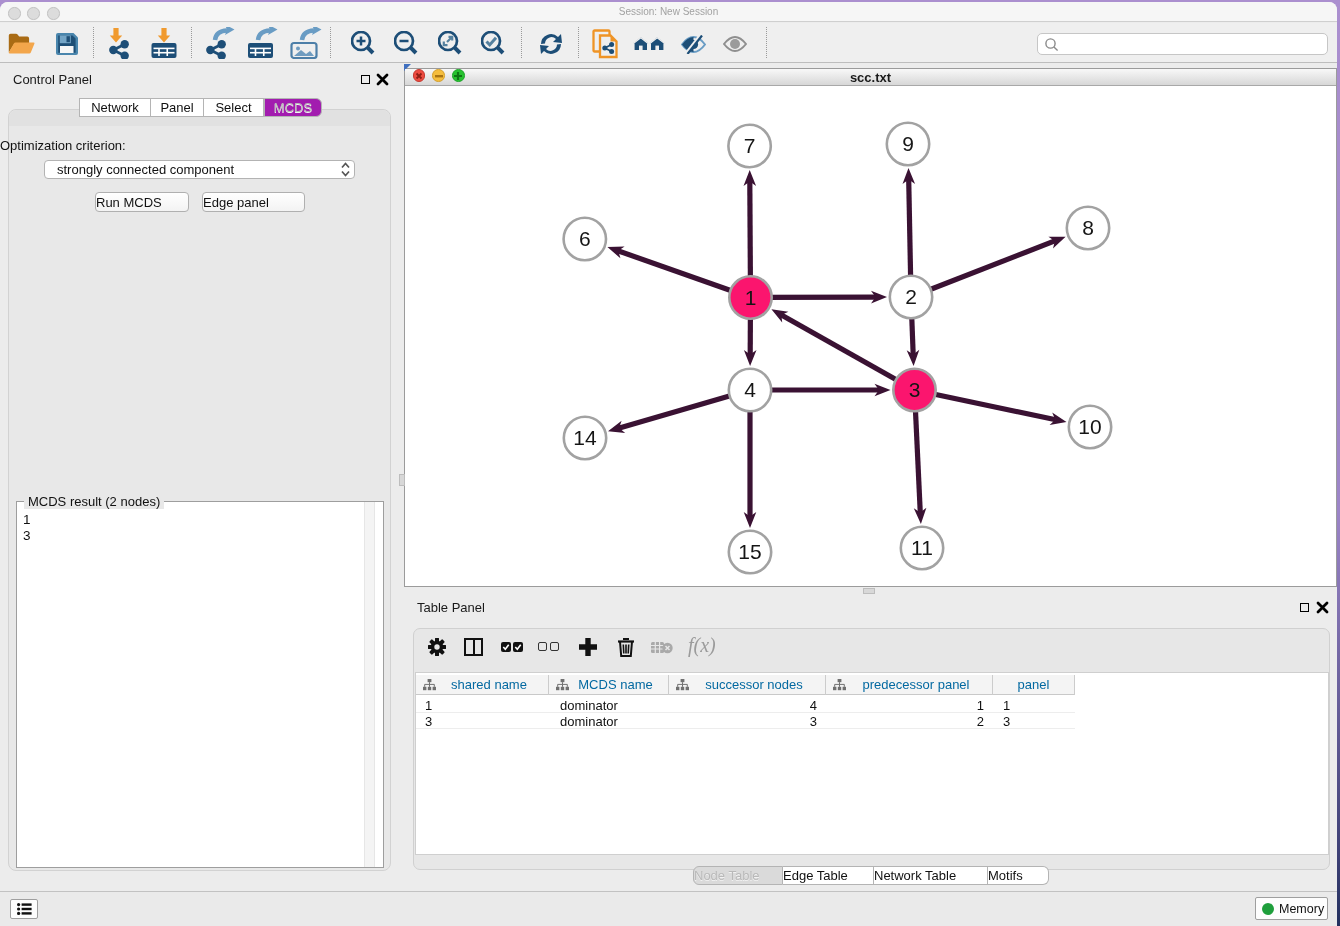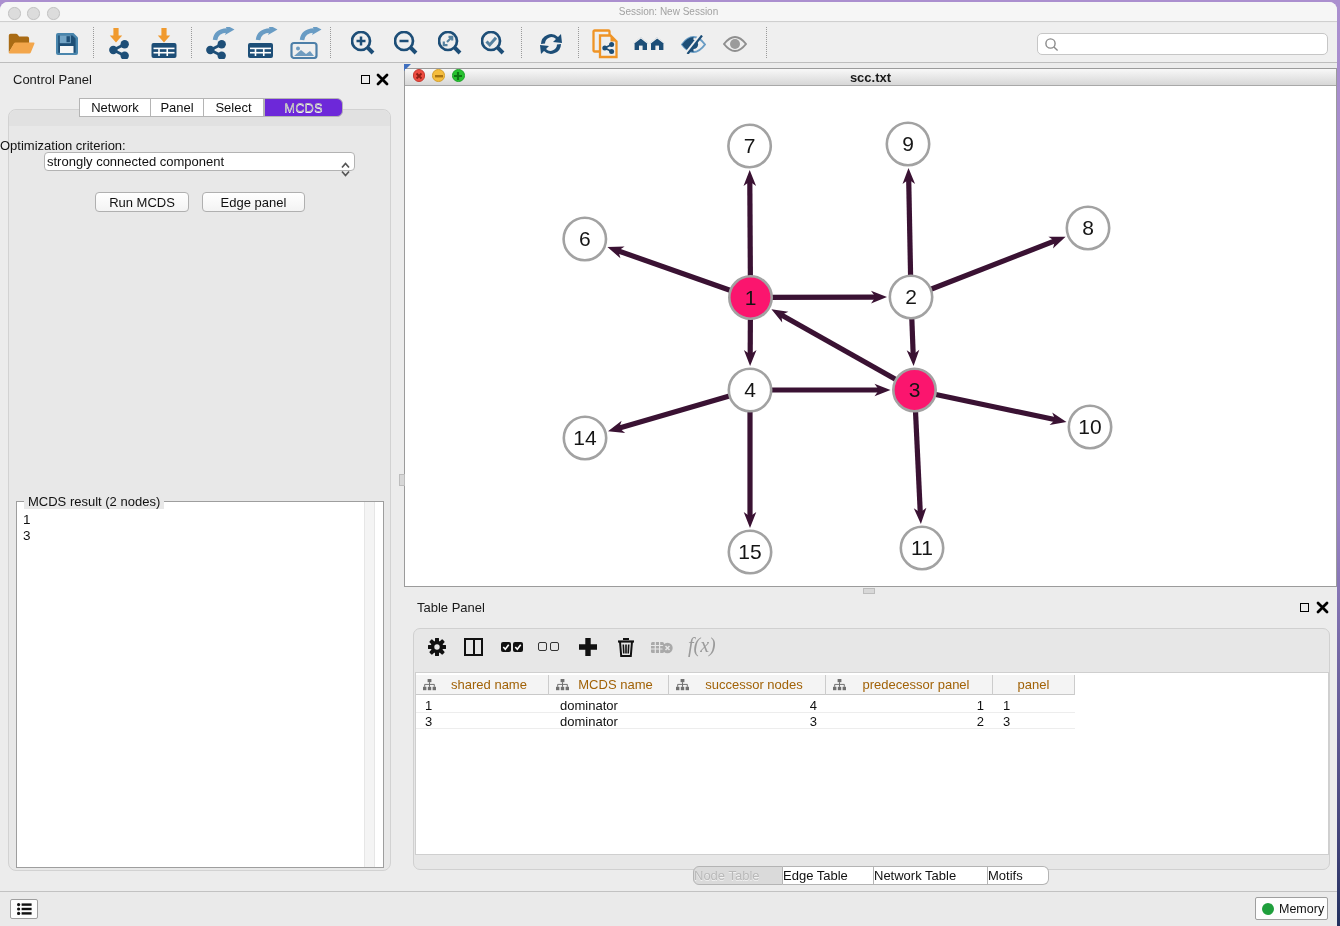--- a/index.html
+++ b/index.html
@@ -1,22 +1,22 @@
 <!DOCTYPE html>
 <html><head><meta charset="utf-8"><style>
 *{margin:0;padding:0;box-sizing:border-box}
 body{width:1340px;height:926px;font-family:"Liberation Sans",sans-serif;background:linear-gradient(180deg,#ab8fcf 0%,#a188c9 60%,#3c3f74 95%,#23305e 100%);overflow:hidden;position:relative}
 .abs{position:absolute}
 .tl{position:absolute;width:12.5px;height:12.5px;border-radius:50%;background:#dcdcdc;border:1px solid #c2c2c2}
 .tsep{position:absolute;top:27px;height:31px;width:0;border-left:1px dotted #9a9a9a}
 .ptitle{font-size:13px;color:#1a1a1a}
 .tab{position:absolute;top:98px;height:19px;background:#fff;border:1px solid #b4b4b4;font-size:13px;color:#111;text-align:center;line-height:18px}
 .btab{position:absolute;top:866px;height:19px;background:#fff;border:1px solid #b4b4b4;font-size:13px;color:#111;text-align:left;line-height:18px}
-.btn{position:absolute;background:linear-gradient(#ffffff,#f3f3f3);border:1px solid #b0b0b0;border-radius:4px;font-size:13px;color:#111;text-align:center}
-.hdrcell{position:absolute;height:20px;line-height:20px;border-right:1px solid #cccccc;font-size:13px;color:#a16207;text-align:center;top:675px}
+.btn{position:absolute;background:linear-gradient(#ffffff,#f3f3f3);border:1px solid #b0b0b0;border-radius:4px;font-size:13px;color:#111;text-align:left}
+.hdrcell{position:absolute;height:20px;line-height:20px;border-right:1px solid #cccccc;font-size:13px;color:#0369a1;text-align:center;top:675px}
 .cell{position:absolute;font-size:13px;color:#111;height:16px;line-height:16px}
 </style></head><body>
 
 <div class="abs" style="left:0;top:0;width:1340px;height:3px;background:#ab8fcf"></div>
 <div class="abs" style="left:1337px;top:0;width:3px;height:926px;background:linear-gradient(180deg,#ab8fcf 0%,#9c85c8 55%,#3c3f74 93%,#23305e 100%)"></div>
 <div class="abs" style="left:0;top:2px;width:1337px;height:924px;background:#ececec;border-radius:8px 8px 0 0"></div>
 <div class="abs" style="left:0;top:2px;width:1337px;height:20px;background:#f6f6f6;border-bottom:1px solid #cfcfcf;border-radius:8px 8px 0 0"></div>
 <div class="tl" style="left:8px;top:7px"></div>
 <div class="tl" style="left:27px;top:7px"></div>
 <div class="tl" style="left:47px;top:7px"></div>
@@ -172,23 +172,23 @@
 <div class="abs ptitle" style="left:13px;top:72px">Control Panel</div>
 <div class="abs" style="left:361px;top:75px;width:9px;height:9px;border:1.8px solid #000"></div>
 <svg class="abs" style="left:376px;top:73px" width="13" height="13" viewBox="0 0 13 13">
     <path d="M2,2 L11,11 M11,2 L2,11" stroke="#000" stroke-width="2.8" stroke-linecap="round"></path>
   </svg>
 <div class="abs" style="left:8px;top:109px;width:383px;height:762px;background:#e8e8e8;border:1px solid #d2d2d2;border-radius:8px"></div>
 <div class="abs" style="left:9px;top:110px;width:381px;height:16px;background:#e1e1e1;border-radius:8px 8px 0 0"></div>
 <div class="tab" style="left:79px;width:72px">Network</div>
 <div class="tab" style="left:151px;width:53px;border-left:none">Panel</div>
 <div class="tab" style="left:204px;width:60px;border-left:none">Select</div>
-<div class="tab" style="left:264px;width:79px;background:#6d28d9;color:#b9b9b9;border-radius:0 6px 6px 0;text-shadow:0 1px 0 #f5f5f5">MCDS</div>
+<div class="tab" style="left:264px;width:58px;background:#a21caf;color:#b9b9b9;border-radius:0 6px 6px 0;text-shadow:0 1px 0 #f5f5f5">MCDS</div>
 <div class="abs" style="left:0;top:138px;width:399px;text-align:left;font-size:13px;color:#111">Optimization criterion:</div>
-<div class="abs" style="left:44px;top:152px;width:311px;height:19px;background:#fff;border:1px solid #b3b3b3;border-radius:4px;font-size:13px;color:#111;line-height:17px;padding-left:2px">strongly connected component</div>
+<div class="abs" style="left:44px;top:160px;width:311px;height:19px;background:#fff;border:1px solid #b3b3b3;border-radius:4px;font-size:13px;color:#111;line-height:17px;padding-left:12px">strongly connected component</div>
 <svg class="abs" style="left:340px;top:162px" width="11" height="15" viewBox="0 0 11 15">
     <path d="M2,5.5 L5.5,1.5 L9,5.5 M2,9.5 L5.5,13.5 L9,9.5" fill="none" stroke="#555" stroke-width="1.7"></path>
   </svg>
 <div class="btn" style="left:95px;top:192px;width:94px;height:20px;line-height:19px">Run MCDS</div>
 <div class="btn" style="left:202px;top:192px;width:103px;height:20px;line-height:19px">Edge panel</div>
 <div class="abs" style="left:16px;top:501px;width:368px;height:367px;border:1px solid #9e9e9e;background:#fff"></div>
 <div class="abs" style="left:364px;top:502px;width:11px;height:365px;background:#f4f4f4;border-left:1px solid #e6e6e6;border-right:1px solid #e6e6e6"></div>
 <div class="abs" style="left:24px;top:494px;background:#e8e8e8;padding:0 4px;font-size:13px;color:#111">MCDS result (2 nodes)</div>
 <div class="abs" style="left:23px;top:512px;font-size:13.5px;color:#111;line-height:16px">1<br>3</div>
 <div class="abs" style="left:404px;top:68px;width:933px;height:519px;border:1px solid #9b9b9b;background:#fff"></div>

